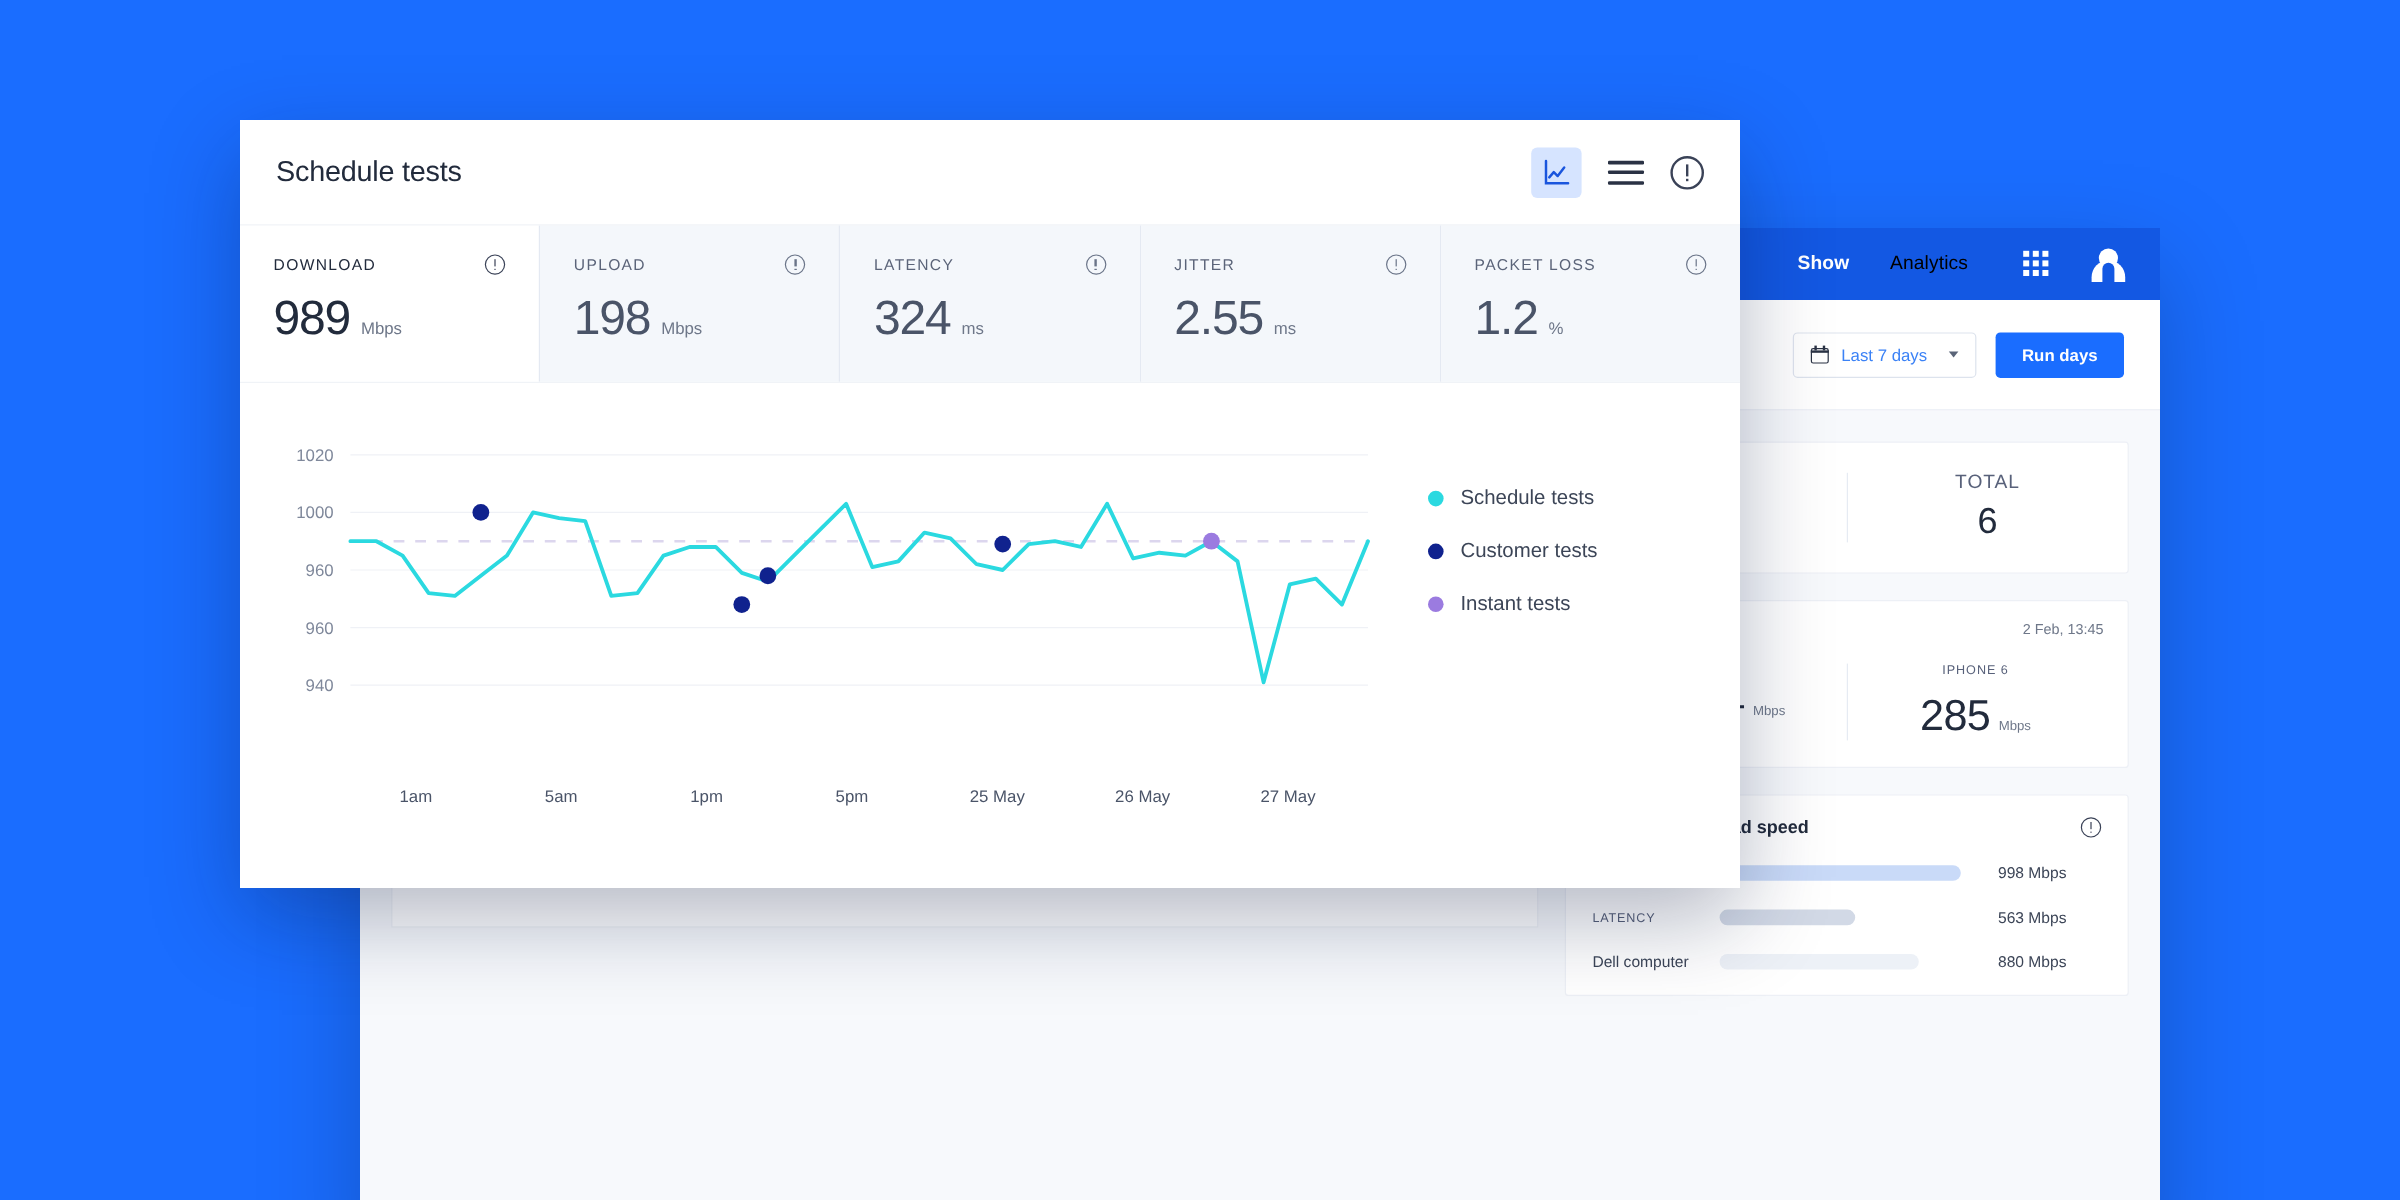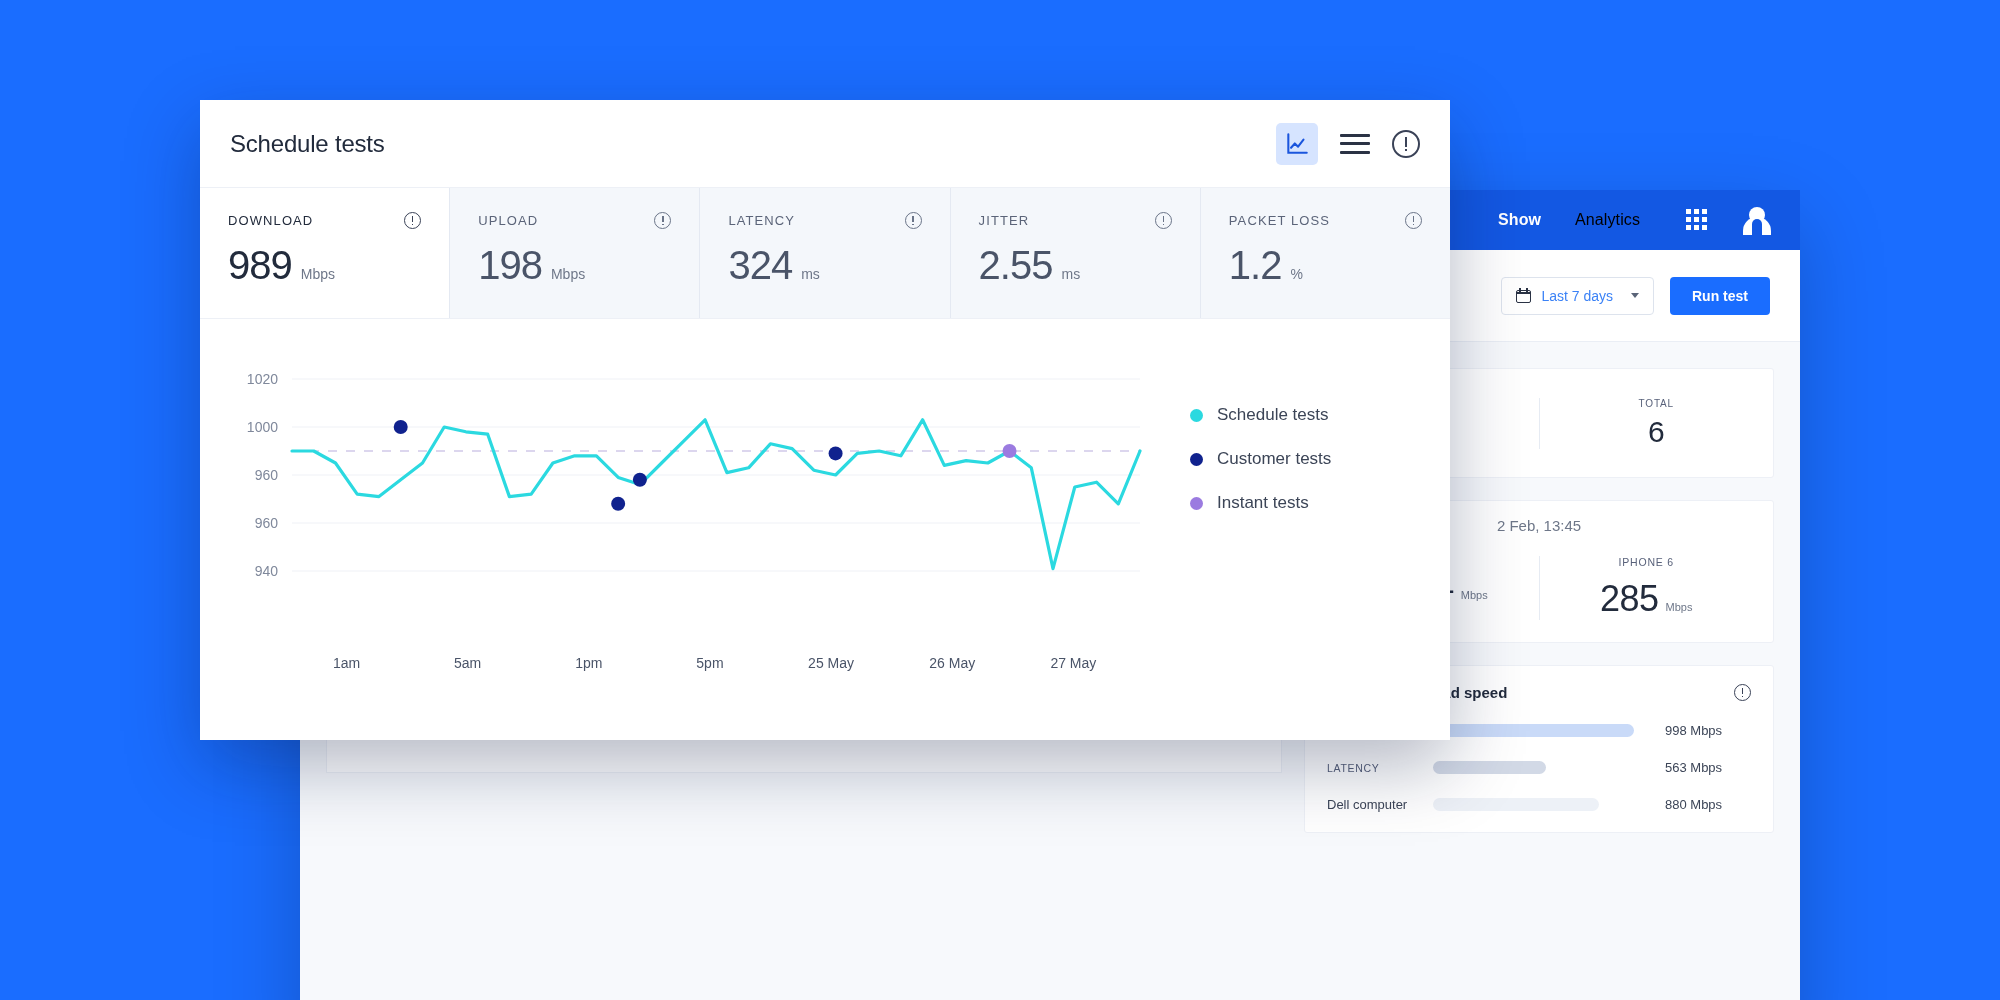--- a/index.html
+++ b/index.html
@@ -119,25 +119,25 @@
 
   
   .rcard-total {
     height:110px; display:flex; align-items:center;
   }
   .rcard-total .seg {
     flex:1; display:flex; flex-direction:column; align-items:center;
     justify-content:center; gap:6px;
   }
   .rcard-total .seg + .seg { border-left:1px solid #E6EBF3; }
-  .rseg-label { font-size:10px; letter-spacing:.8px; color:#58617A; }
+  .rseg-label { font-size:16px; letter-spacing:.8px; color:#58617A; }
   .rseg-num { font-size:30px; font-weight:300; color:#222B3C; }
 
   .rcard-devices { padding:16px 20px 22px 20px; }
-  .rcard-time { text-align:center; font-size:15px; color:#6E7789; }
+  .rcard-time { text-align:right; font-size:12px; color:#6E7789; }
   .rdev-row { display:flex; margin-top:22px; }
   .rdev {
     flex:1; display:flex; flex-direction:column; align-items:center; gap:10px;
   }
   .rdev + .rdev { border-left:1px solid #E6EBF3; }
   .rdev-name { font-size:10.5px; letter-spacing:.8px; color:#58617A; }
   .rdev-val { display:flex; align-items:baseline; gap:7px; }
   .rdev-num { font-size:36px; font-weight:300; color:#222B3C; letter-spacing:-.5px;}
   .rdev-unit { font-size:11px; color:#6E7789; }
 
@@ -258,21 +258,21 @@
       <div class="date-picker">
         <span class="cal-icon">
           <span class="frame"></span>
             <span class="top"></span>
             <span class="p1"></span>
             <span class="p2"></span>
         </span>
         <span>Last 7 days</span>
         <span class="caret"></span>
       </div>
-      <button class="run-test-btn">Run test</button>
+      <button class="run-test-btn">Run days</button>
     </div>
 
     <div class="app-body">
 
       <div class="app-col-left">
         <div class="card strip-card"></div>
         <div class="showmore-band">
           <span>Show more</span>
         </div>
 

